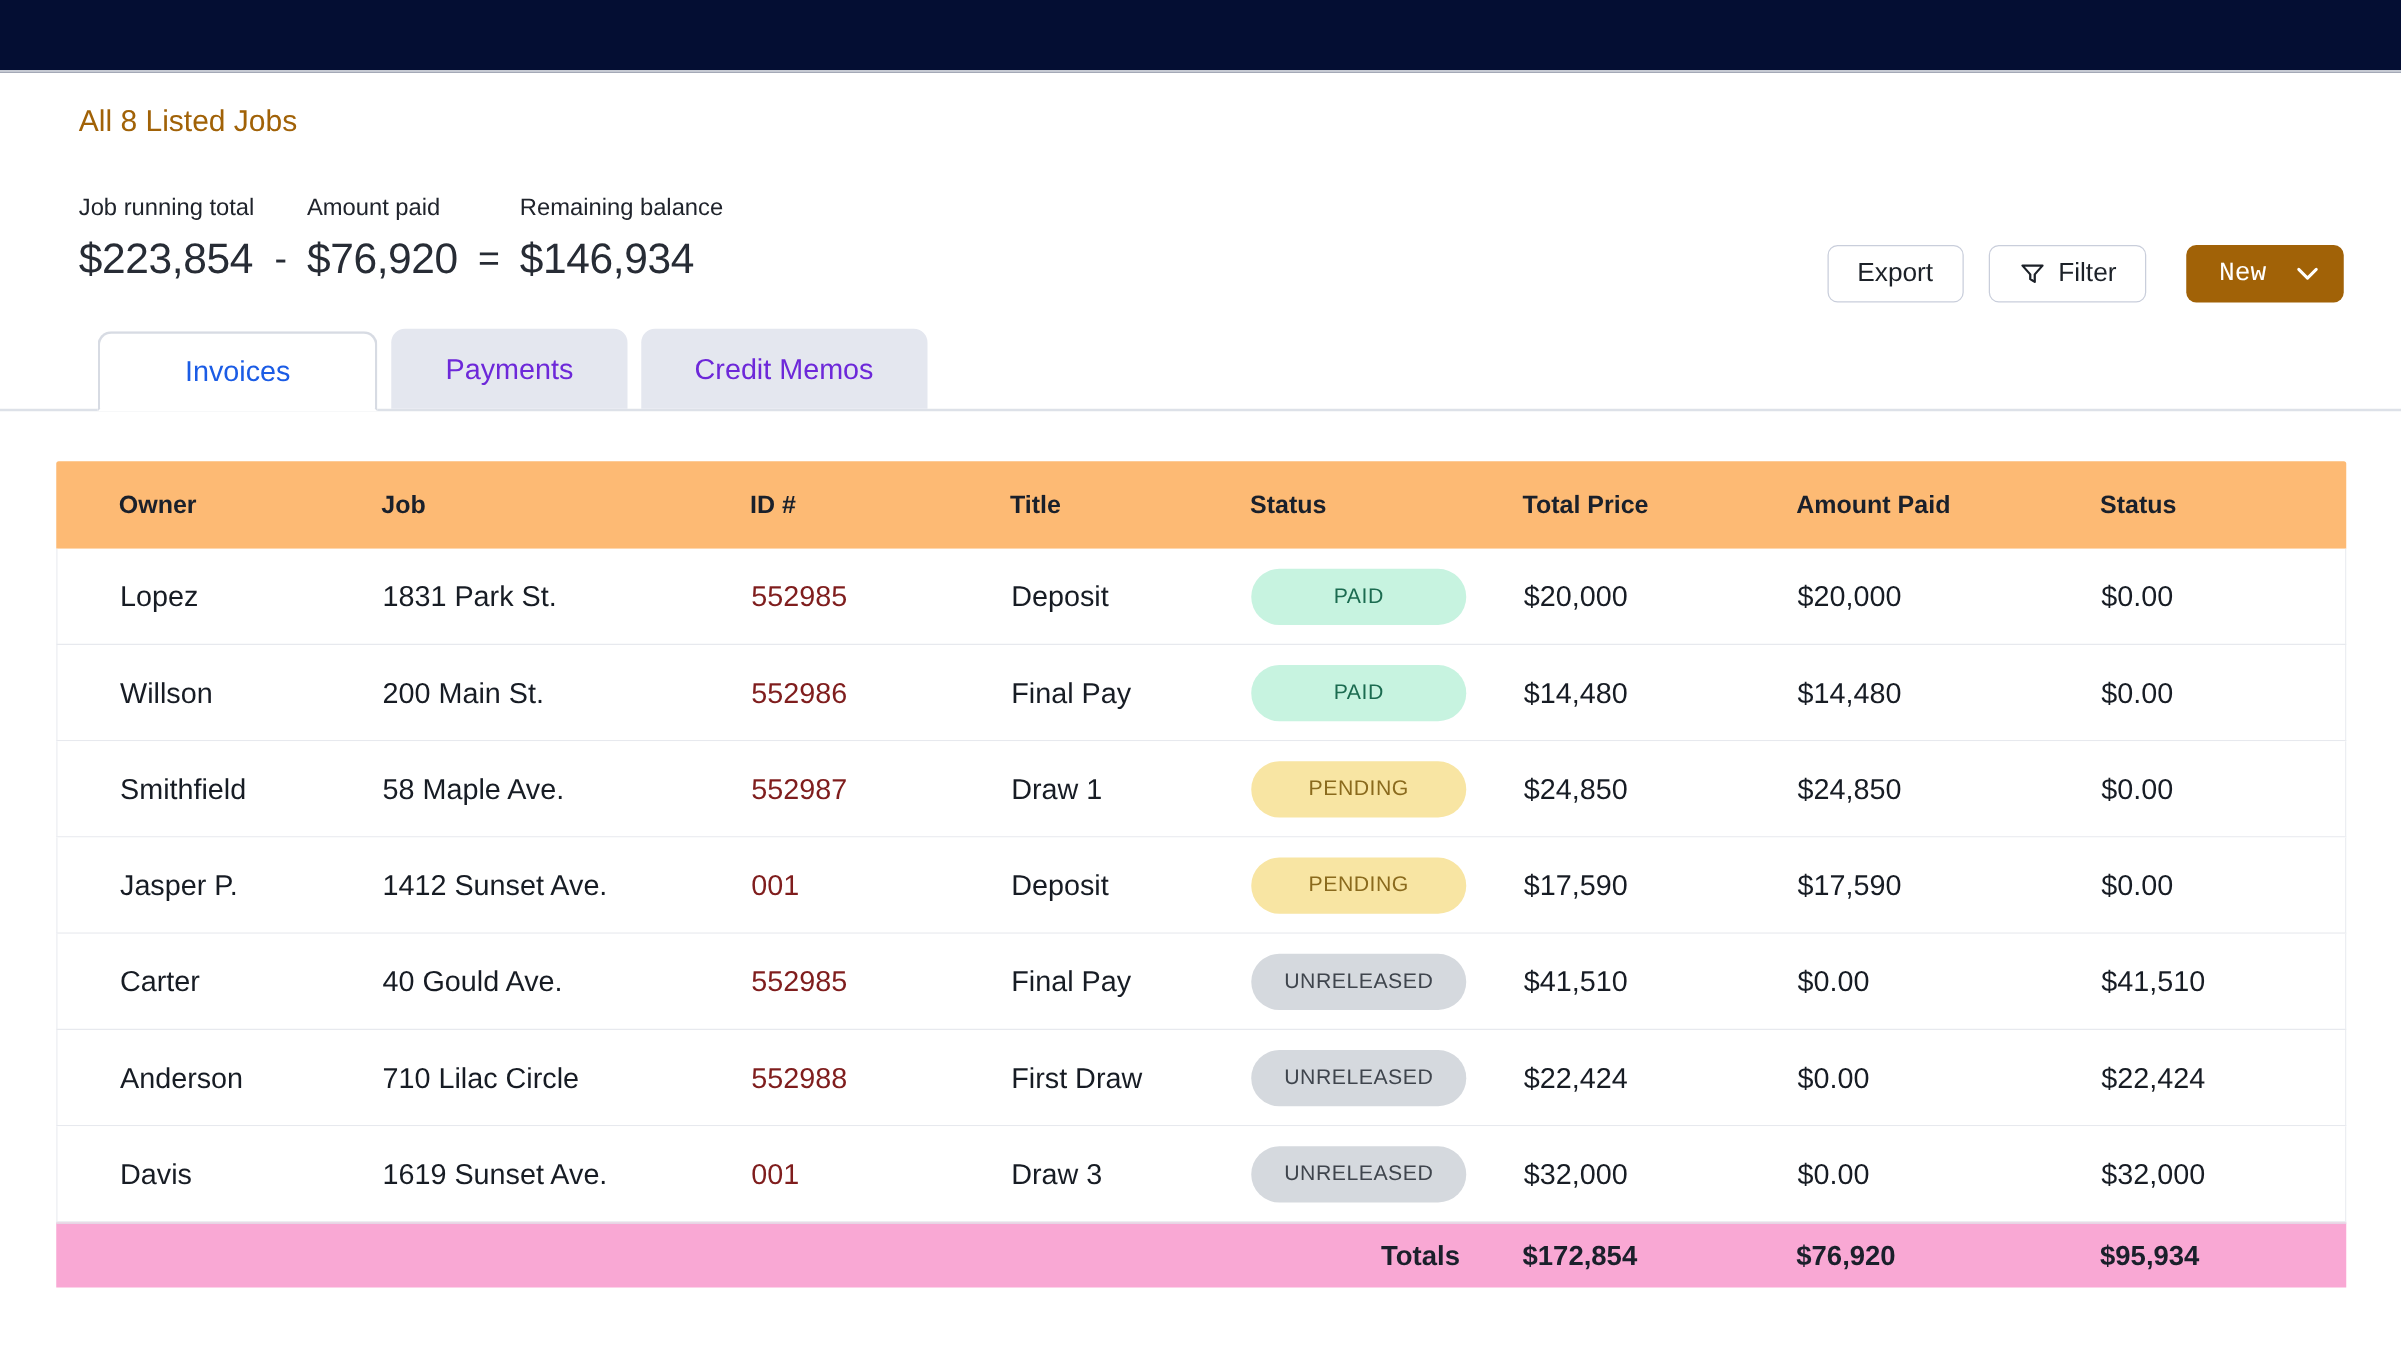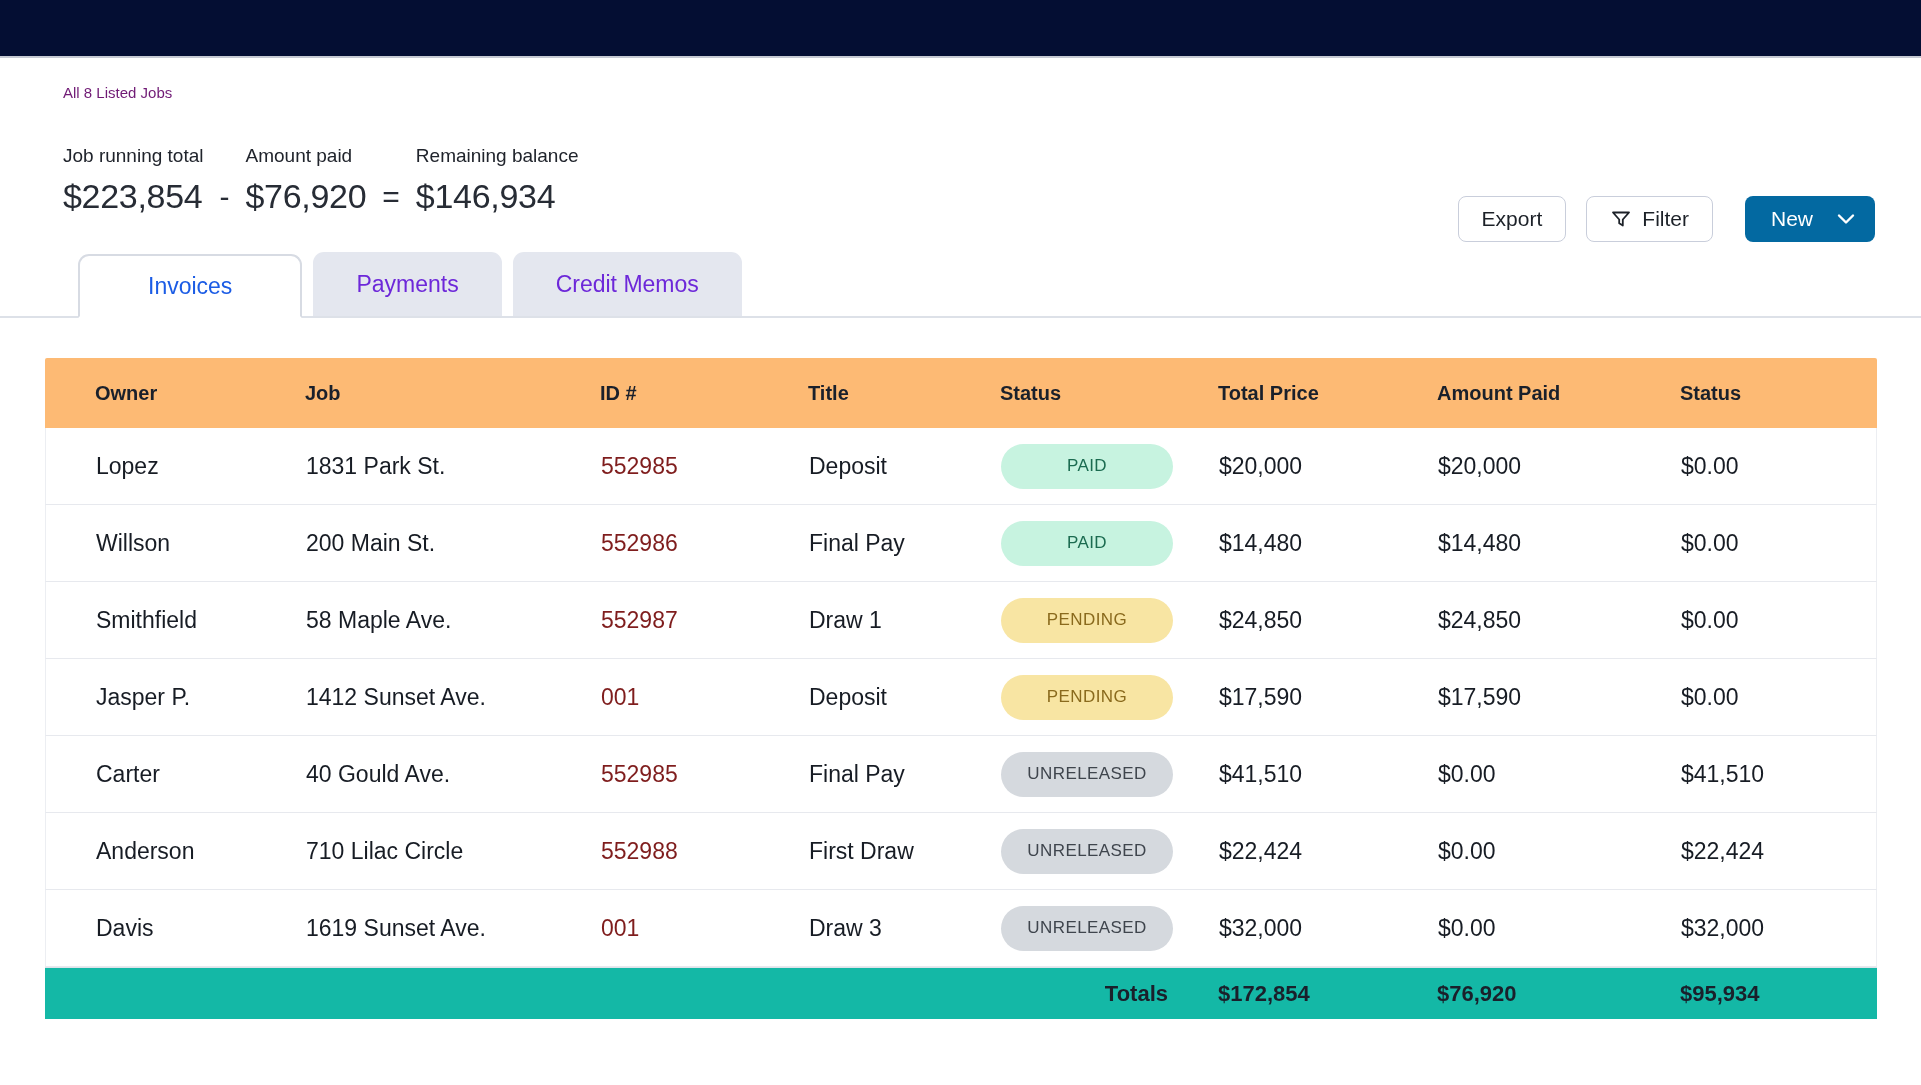--- a/index.html
+++ b/index.html
@@ -4,29 +4,29 @@
 <style>
   * { margin:0; padding:0; box-sizing:border-box; }
   html,body { width:1921px; height:1085px; overflow:hidden; background:#fff;
     font-family:"Liberation Sans", sans-serif; color:#1b202a; }
 
   .topbar { height:58px; background:#040e33; border-bottom:2px solid #c6cad3; }
 
   .page { position:relative; }
 
   .header { padding-left:63px; }
-  .breadcrumb { margin-top:26px; font-size:15px; font-weight:500; color:#701a75; }
+  .breadcrumb { margin-top:26px; font-size:24px; font-weight:500; color:#a16207; }
   .page-title { margin-top:4px; font-size:40px; line-height:48px; font-weight:700; color:#14181f; letter-spacing:-0.5px; }
 
   .actions { position:absolute; top:112px; right:46px; display:flex; align-items:flex-end; gap:20px; }
   .btn { height:46px; display:flex; align-items:center; gap:10px; padding:0 23px;
     background:#fff; border:1.5px solid #c9cedb; border-radius:8px;
     font-size:21px; font-weight:500; color:#1c2128; cursor:pointer; }
   .btn svg { display:block; }
-  .btn-primary { background:#0369a1; border:none; color:#fff; margin-left:12px; padding:0 20px 0 26px; }
+  .btn-primary { background:#a16207; border:none; color:#fff; margin-left:12px; padding:0 20px 0 26px;font-family:Liberation Mono, monospace; }
   .btn-primary .chev { margin-left:14px; }
 
   .summary { margin-top:44px; padding-left:63px; display:grid;
     grid-template-columns:repeat(5,max-content); column-gap:16px; row-gap:10px; }
   .summary .lbl { font-size:19px; color:#20242c; }
   .summary .amt { font-size:34px; color:#272c35; letter-spacing:-0.3px; }
   .summary .op  { font-size:30px; color:#272c35; align-self:center; }
 
   .tabs { margin-top:36px; padding-left:78px; display:flex; align-items:flex-end; gap:11px;
     border-bottom:2px solid #dde1e8; height:66px; }
@@ -43,21 +43,21 @@
   .trow > div:first-child { padding-left:50px; }
   .thead { background:#fdba74; height:70px; font-size:20px; font-weight:700; color:#1a202b;
     border-radius:2px 2px 0 0; }
   .tbody-row { height:77px; font-size:23px; color:#171c24; background:#fff;
     border-bottom:1px solid #e7e9ee; border-left:1px solid #eceef2; border-right:1px solid #eceef2;
     cursor:pointer; }
   .tbody-row .id-link { color:#7f1d1d; font-weight:500; text-decoration:none; cursor:pointer; }
   .badge { display:inline-flex; align-items:center; justify-content:center;
     min-width:172px; height:45px; border-radius:23px; font-size:17px; font-weight:500;
     letter-spacing:0.4px; padding:0 16px; }
-  .totals { background:#14b8a6; height:52px; font-size:22px; font-weight:700; color:#1a202b;
+  .totals { background:#f9a8d4; height:52px; font-size:22px; font-weight:700; color:#1a202b;
     border-top:1px solid #dfe3ea; }
   .totals .tlabel { text-align:right; padding-right:50px; }
 </style>
 </head>
 <body>
 
 <div class="topbar"></div>
 
 <div class="page">
 

